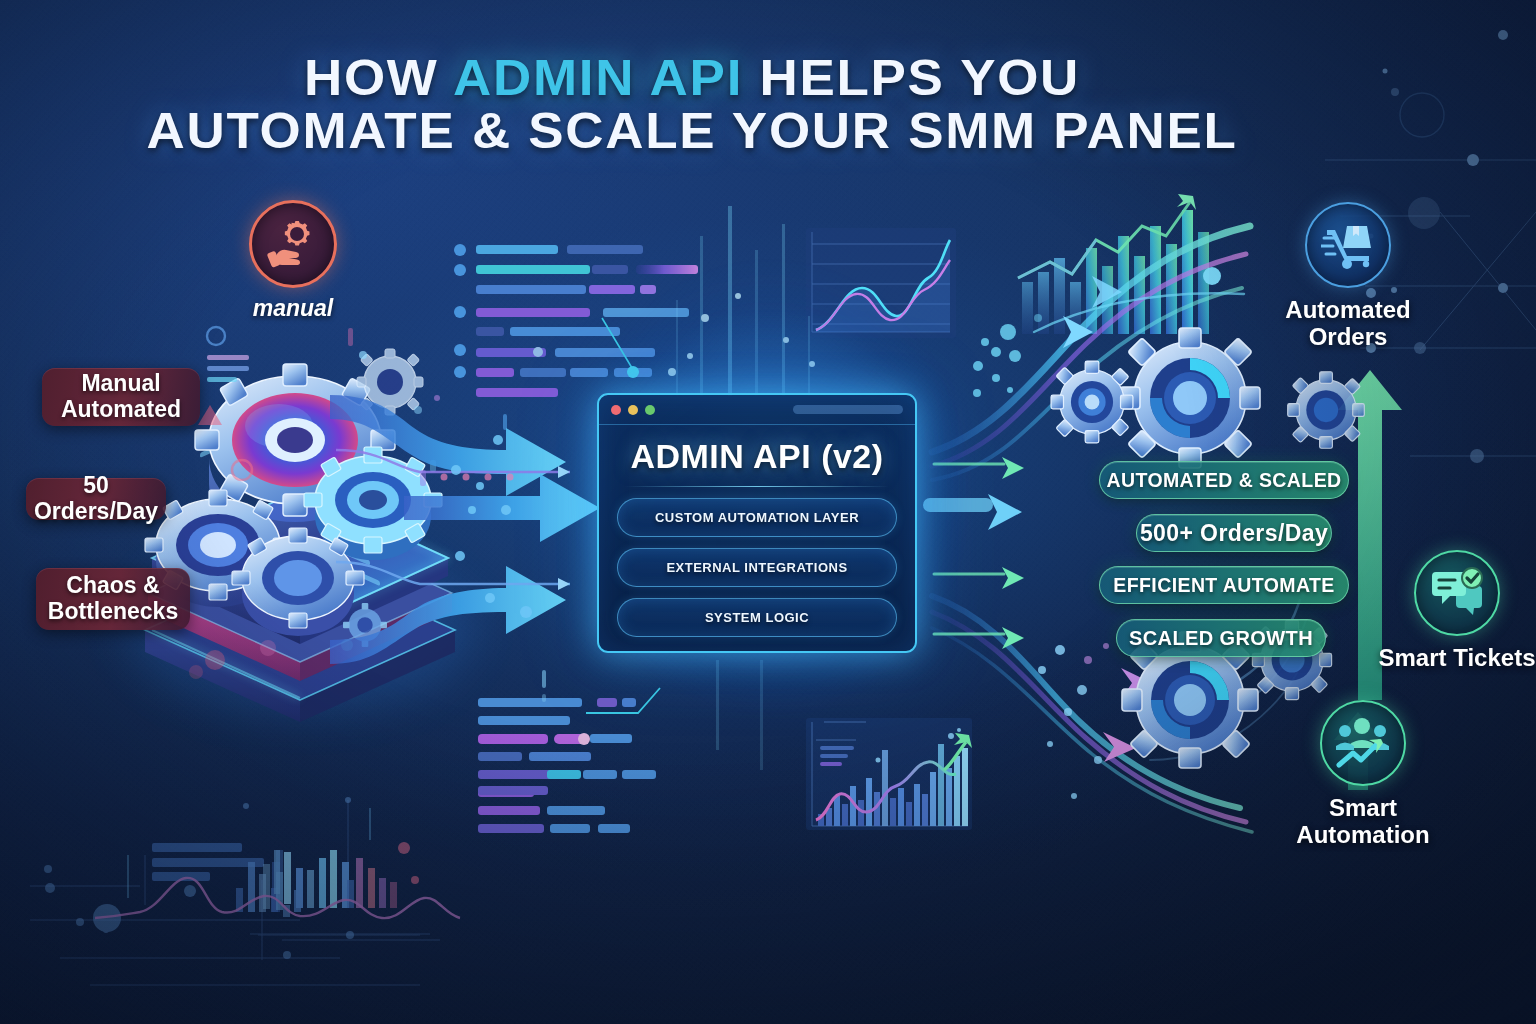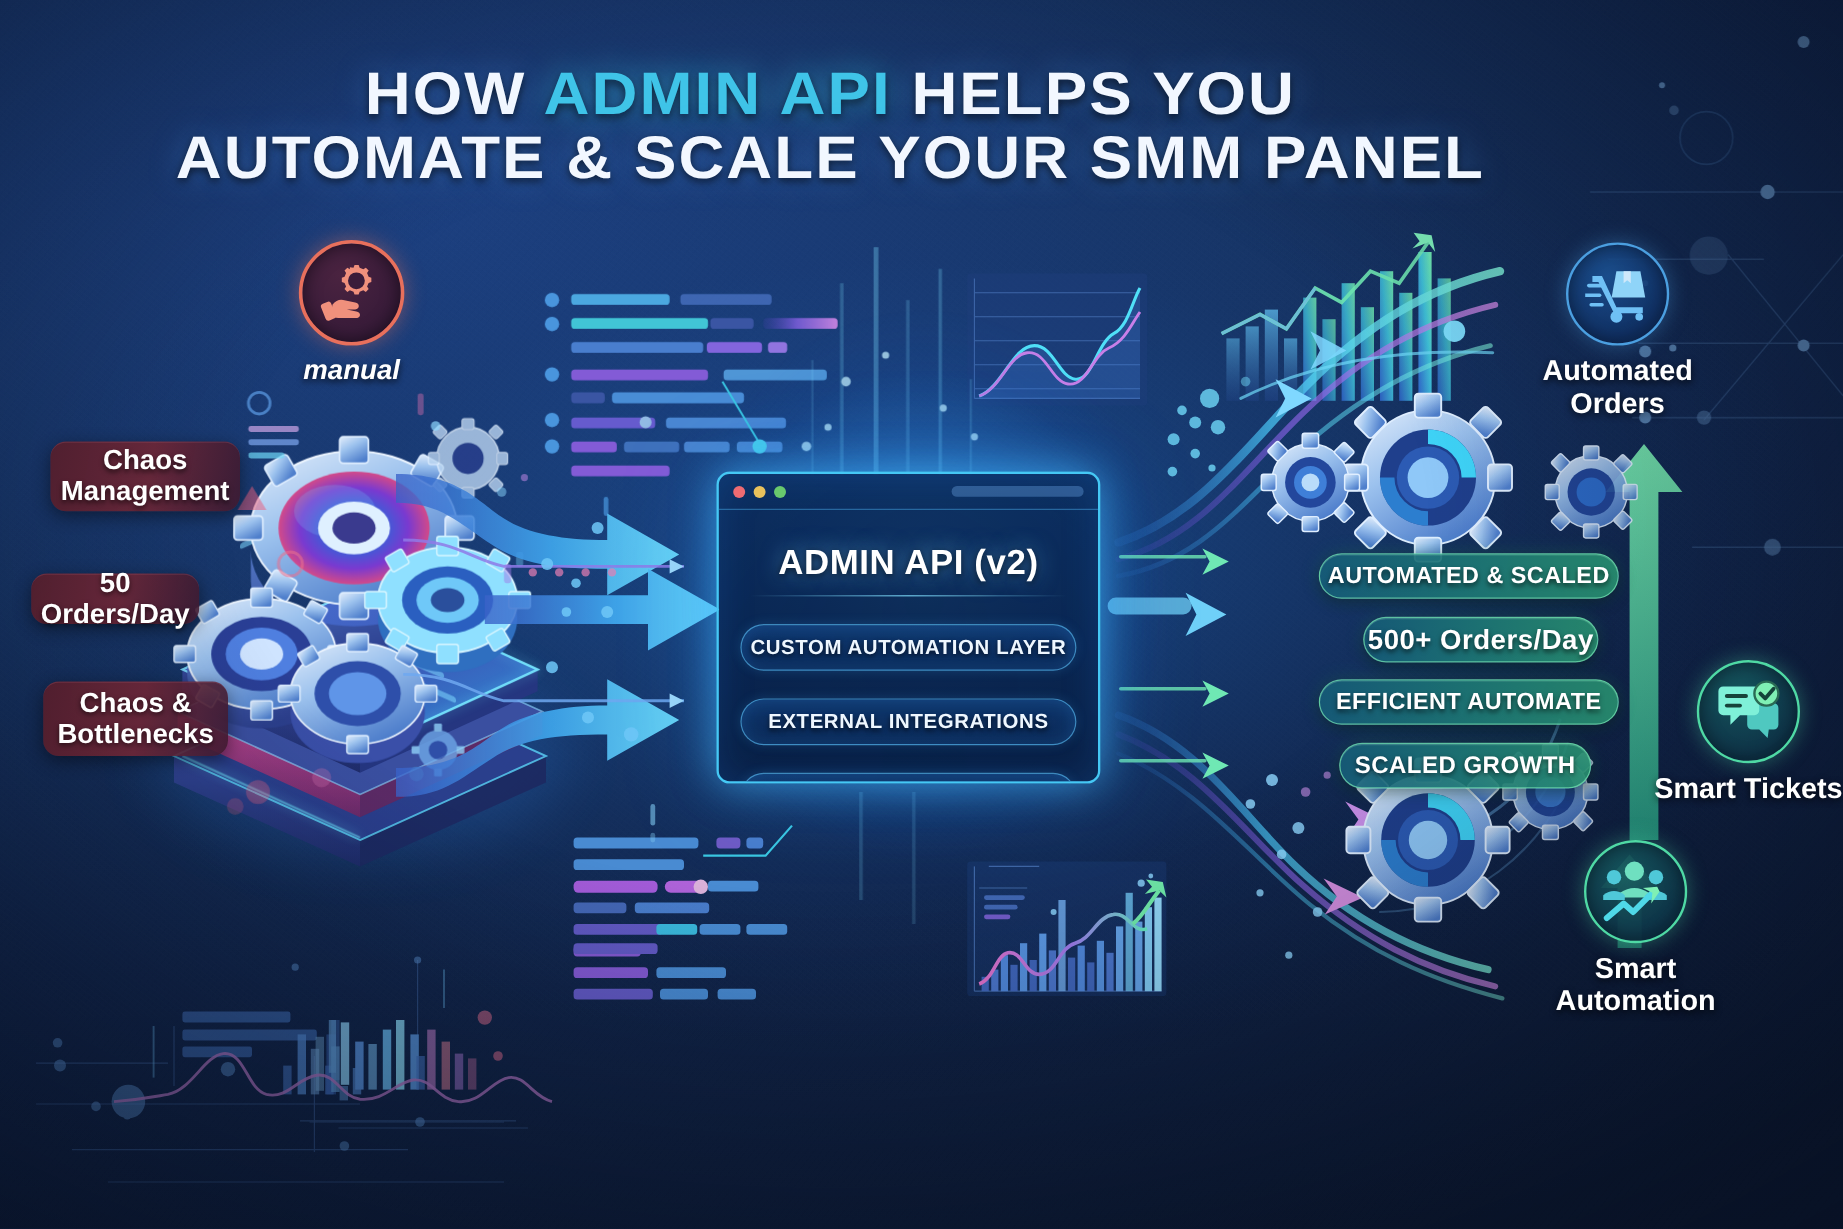--- a/index.html
+++ b/index.html
@@ -78,31 +78,31 @@
     overflow:hidden;
   }
   #panel-titlebar {
     height:30px; display:flex; align-items:center; padding:0 12px; gap:7px;
     border-bottom:1px solid rgba(80,190,255,.40);
   }
   .dot { width:10px; height:10px; border-radius:50%; }
   .dot.r { background:#ef6b72; } .dot.y { background:#e9c15c; } .dot.g { background:#69c96d; }
   #panel-urlbar { margin-left:auto; width:110px; height:9px; border-radius:5px; background:rgba(120,185,250,.32); }
   #api-title {
-    margin-top:28px; text-align:center; color:#fff; font-size:29px; font-weight:bold;
+    margin-top:12px; text-align:center; color:#fff; font-size:34px; font-weight:bold;
     letter-spacing:.5px; text-shadow:0 2px 6px rgba(0,0,0,.65), 0 0 18px rgba(120,210,255,.55);
   }
   #api-title-rule { margin:10px 26px 0; height:1px; background:linear-gradient(90deg, rgba(90,200,255,0) 0%, rgba(130,225,255,.85) 50%, rgba(90,200,255,0) 100%); }
   .api-chip {
-    margin:23px 18px 0; height:39px; border-radius:20px;
+    margin:11px 18px 0; height:39px; border-radius:20px;
     border:1px solid rgba(95,200,255,.60);
     background:linear-gradient(180deg, rgba(20,70,135,.55) 0%, rgba(12,45,95,.62) 100%);
     box-shadow:inset 0 0 14px rgba(60,160,245,.20), 0 0 10px rgba(60,170,250,.18);
     display:flex; align-items:center; justify-content:center;
-    color:#eef7ff; font-size:17px; font-weight:bold; letter-spacing:.5px;
+    color:#eef7ff; font-size:13px; font-weight:bold; letter-spacing:.5px;
     text-shadow:0 2px 4px rgba(0,0,0,.66);
   }
 
   
   .green-pill {
     position:absolute; z-index:34; height:38px; border-radius:19px;
     display:flex; align-items:center; justify-content:center;
     color:#fff; font-weight:bold; letter-spacing:.4px;
     background:linear-gradient(95deg, rgba(22,92,120,.92) 0%, rgba(29,118,116,.92) 48%, rgba(40,142,110,.92) 100%);
     border:1.6px solid rgba(120,230,180,.72);
@@ -837,21 +837,21 @@
     <div class="api-chip">CUSTOM AUTOMATION LAYER</div>
     <div class="api-chip">EXTERNAL INTEGRATIONS</div>
     <div class="api-chip">SYSTEM LOGIC</div>
   </div>
 
   <div id="title">
     <div class="ln"><span>HOW </span><span class="hl">ADMIN API</span><span> HELPS YOU</span></div>
     <div class="ln">AUTOMATE &amp; SCALE YOUR SMM PANEL</div>
   </div>
 
-  <div class="red-pill" id="pill-manual-mgmt">Chaos Management</div>
+  <div class="red-pill" id="pill-manual-mgmt">Manual Automated</div>
   <div class="red-pill" id="pill-orders-day">50 Orders/Day</div>
   <div class="red-pill" id="pill-chaos-bottlenecks" style="left:36px; top:568px; width:154px; height:62px; font-size:23px;">Chaos &amp; Bottlenecks</div>
 
   <div id="manual-badge">
     <div class="ring">
       <svg width="56" height="56" viewBox="0 0 56 56">
         <g fill="#f0907c">
           <path d="M28 6 l3.2 .55 .9-2.4 h3.6 l.9 2.4 3.2 1.35 2.2-1.4 2.5 2.5 -1.4 2.2 1.35 3.2 2.4 .9 v3.6 l-2.4 .9 -1.35 3.2 1.4 2.2 -2.5 2.5 -2.2-1.4 -3.2 1.35 -.9 2.4 h-3.6 l-.9-2.4 -3.2-1.35 -2.2 1.4 -2.5-2.5 1.4-2.2 -1.35-3.2 -2.4-.9 v-3.6 l2.4-.9 1.35-3.2 -1.4-2.2 2.5-2.5 2.2 1.4 Z" transform="translate(-1,0) scale(0.95) translate(1,1)"></path>
         </g>
         <circle cx="32" cy="18" r="7" fill="#3a1c3a"></circle>

